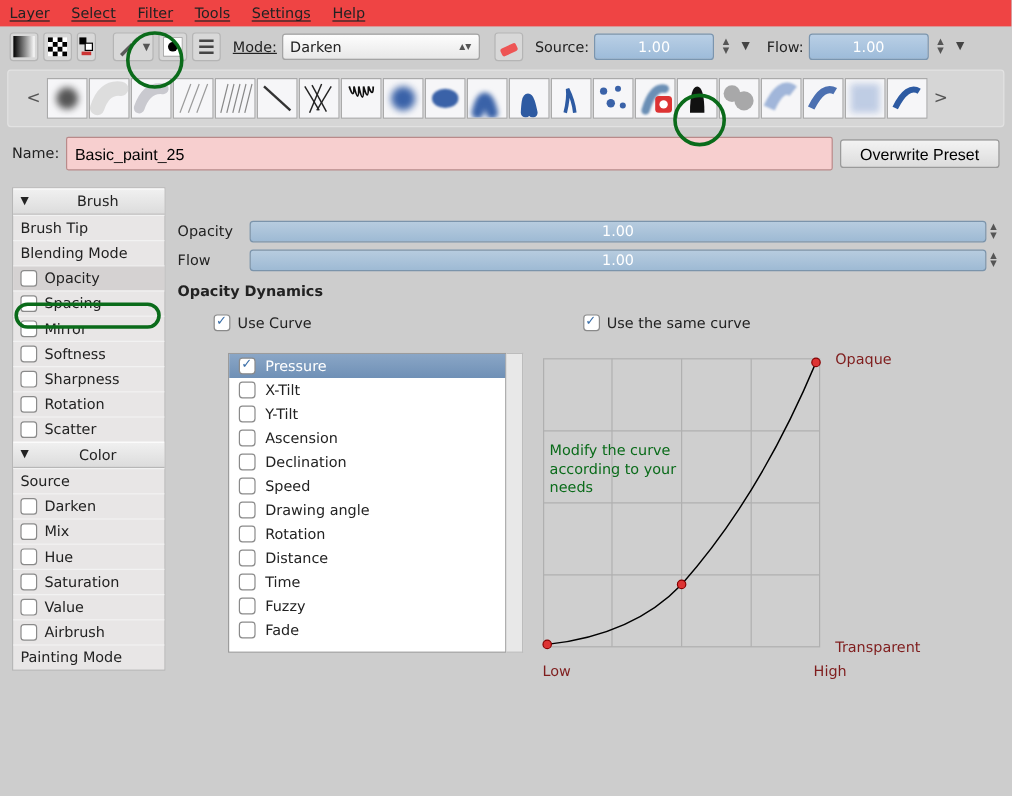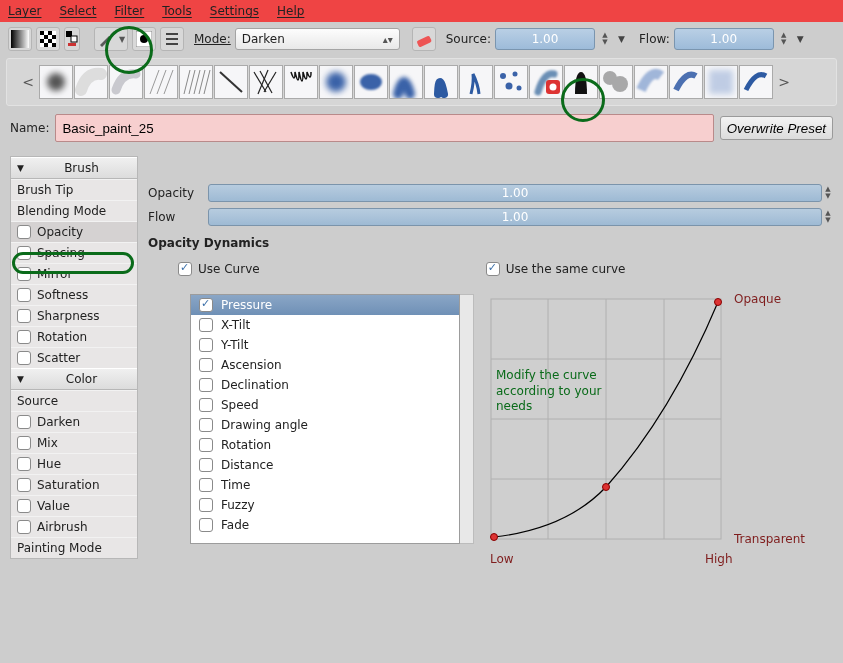--- a/index.html
+++ b/index.html
@@ -66,23 +66,23 @@
   }
   .preset svg { width: 32px; height: 32px; }
 
   
   .name-row { display: flex; align-items: center; gap: 6px; padding: 6px 10px; }
   .name-input {
     flex: 1; height: 28px; padding: 2px 6px;
     background: #f7cfcf; border: 1px solid #b98a8a; border-radius: 2px;
   }
   .overwrite-btn {
-    height: 24px; padding: 2px 6px;
+    height: 24px; padding: 2px 16px;
     background: linear-gradient(#f3f3f3,#dcdcdc);
-    border: 1px solid #9a9a9a; border-radius: 3px; font-style: italic;
+    border: 1px solid #9a9a9a; border-radius: 3px;
   }
 
   
   .main { display: flex; margin: 8px 10px 0 10px; gap: 10px; }
   .side {
     width: 128px; background: #e8e6e6; border: 1px solid #b7b7b7;
   }
   .sec-head {
     display: flex; align-items: center; gap: 8px; padding: 3px 6px;
     background: linear-gradient(#f0f0f0,#dcdcdc);
@@ -120,21 +120,21 @@
     display: flex; align-items: center; justify-content: center;
     color: #fff;
   }
   .dyn-title { font-weight: bold; margin: 10px 0 12px 0; }
   .dyn-row { display: flex; gap: 28px; }
   .cb-row { display: flex; align-items: center; gap: 6px; }
 
   .dyn-lower { display: flex; gap: 12px; margin-top: 18px; }
 
   .sensor-list {
-    width: 270px; height: 250px; background: #fff;
+    width: 232px; height: 250px; background: #fff;
     border: 1px solid #9c9c9c;
   }
   .sensor-item {
     display: flex; align-items: center; gap: 8px;
     padding: 3px 8px; border-bottom: 0;
   }
   .sensor-item.sel {
     background: linear-gradient(#8aa6c6,#6f90b6);
     color: #fff;
   }
@@ -580,21 +580,21 @@
 
           <path d="M 8 243 Q 80 235 120 193 Q 185 120 232 8" stroke="#000" stroke-width="1.2" fill="none"></path>
 
           <circle cx="8" cy="243" r="3.5" fill="#d33" stroke="#800"></circle>
           <circle cx="120" cy="193" r="3.5" fill="#d33" stroke="#800"></circle>
           <circle cx="232" cy="8" r="3.5" fill="#d33" stroke="#800"></circle>
         </svg>
         <span class="curve-lbl" style="left:248px;top:-2px">Opaque</span>
         <span class="curve-lbl" style="left:248px;top:238px">Transparent</span>
         <span class="curve-lbl" style="left:4px;top:258px">Low</span>
-        <span class="curve-lbl" style="left:219px;top:258px">High</span>
+        <span class="curve-lbl" style="left:230px;top:258px">High</span>
         <div class="annot" style="white-space:pre-line">Modify the curve
 according to your
 needs</div>
       </div>
     </div>
 
   </div>
 </div>
 
 </body></html>

